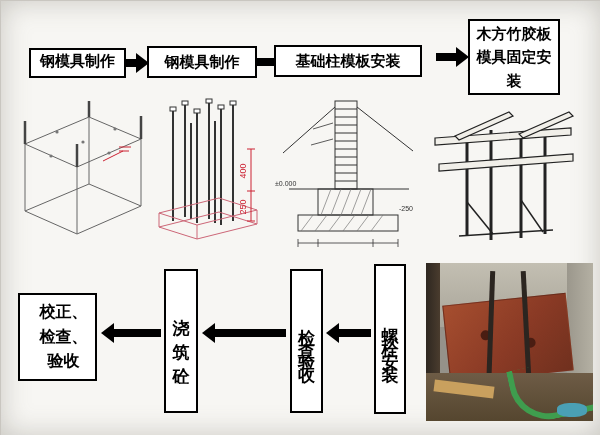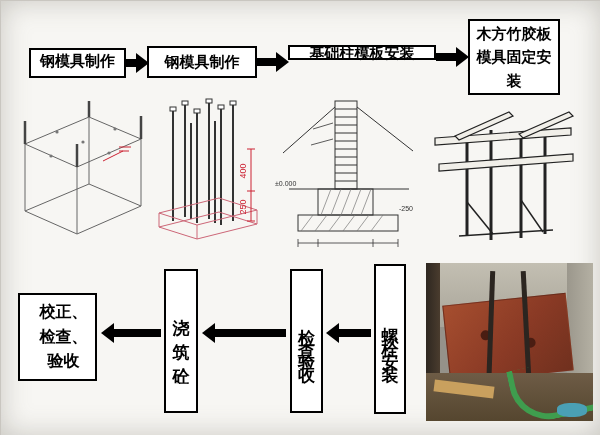--- a/index.html
+++ b/index.html
@@ -89,21 +89,21 @@
 
   <div class="box hbox" style="left:146px;top:45px;width:110px;height:32px;">
     <span>钢模具制作</span>
   </div>
 
   <div class="arrow right" style="left:256px;top:51px;width:31px;">
     <div class="shaft"></div>
     <div class="head"></div>
   </div>
 
-  <div class="box hbox" style="left:287px;top:44px;width:148px;height:15px;">
+  <div class="box hbox" style="left:273px;top:44px;width:148px;height:32px;">
     <span>基础柱模板安装</span>
   </div>
 
   <div class="arrow right" style="left:435px;top:46px;width:32px;">
     <div class="shaft"></div>
     <div class="head"></div>
   </div>
 
   <div class="box hbox wrapbox" style="left:467px;top:18px;width:92px;height:76px;">
     <span>木方竹胶板模具固定安装</span>

